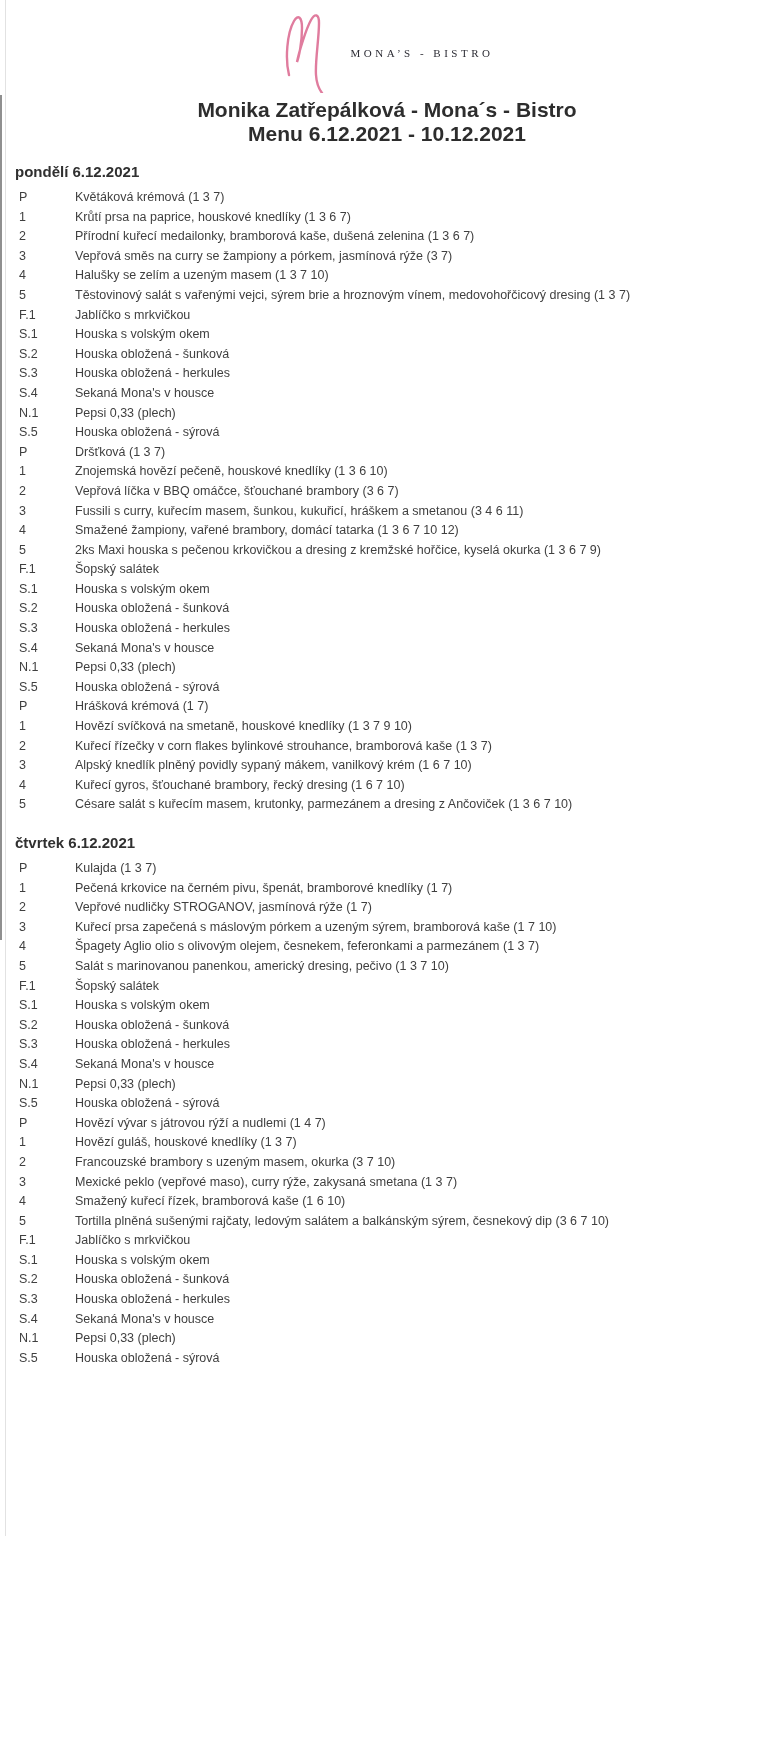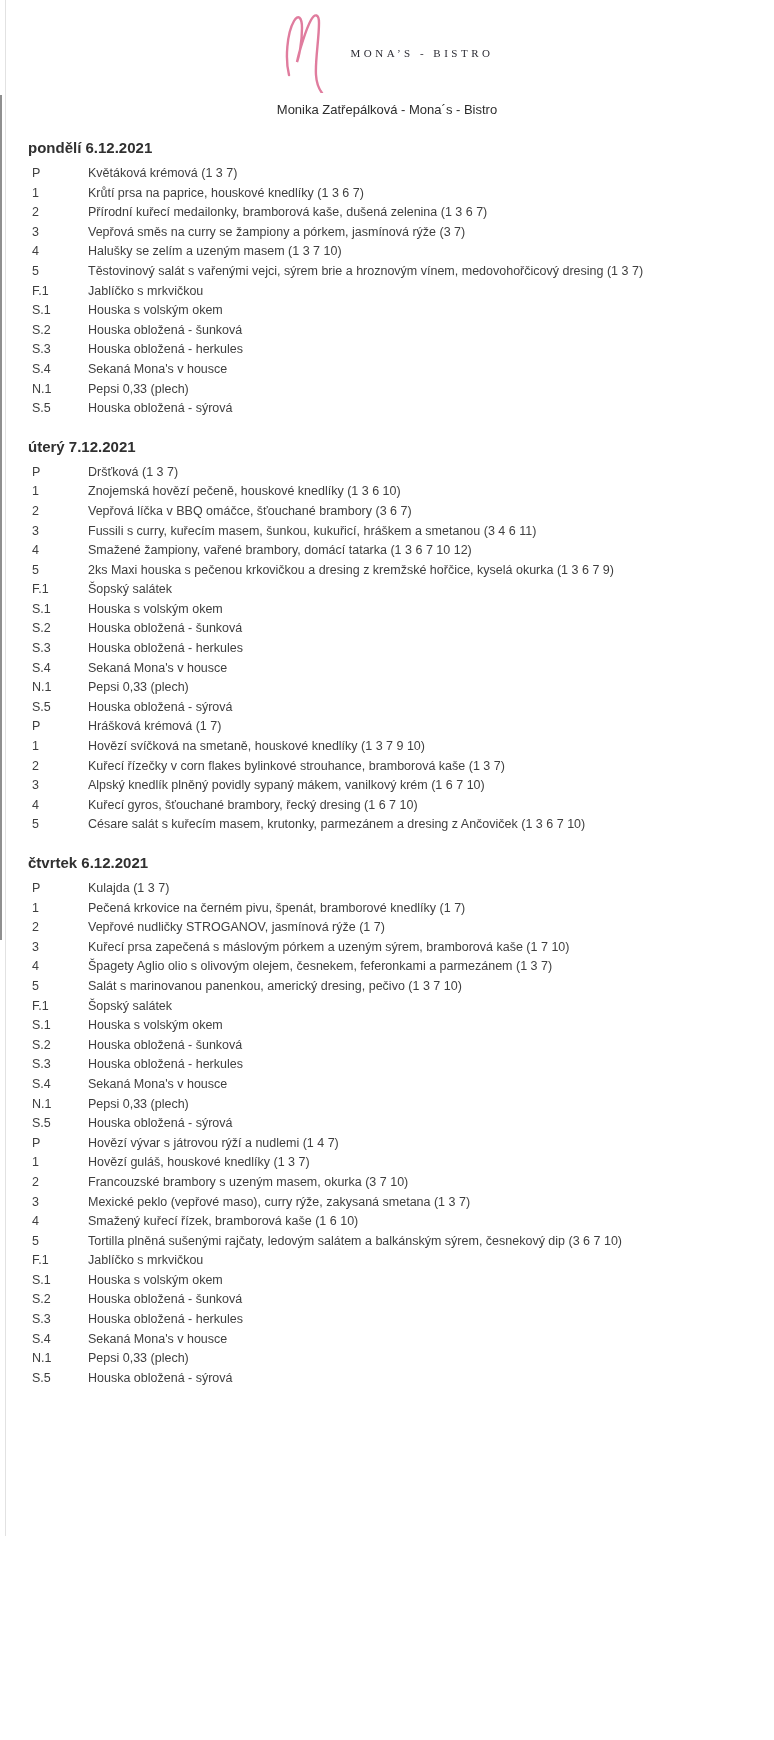--- a/index.html
+++ b/index.html
@@ -28,32 +28,32 @@
     gap: 14px; height: 82px;
   }
   .logo-row svg { display: block; }
   .brand-text {
     font-family: "Liberation Serif", serif;
     font-size: 11px; letter-spacing: 3.5px;
     color: #2c2c34; font-weight: 500;
     margin-top: 4px; white-space: nowrap;
   }
   .title {
-    margin: 0; font-size: 13px; font-weight: 400; color: #2d2d2d;
+    margin: 0; font-size: 21px; font-weight: 700; color: #2d2d2d;
     line-height: 22px;
   }
   .title.first { margin-top: 7px; }
   .title.second { margin-top: 2px; }
   .contact {
     margin: 13px 10px 0 10px;
     font-size: 11.5px; color: #3c3c3c; line-height: 15px;
     white-space: nowrap;
   }
 
-  main.menu { padding: 0 0 0 28px; }
+  main.menu { padding: 0 0 0 15px; }
   .day-title {
     margin: 18px 0 7px 0;
     font-size: 15px; font-weight: 700; color: #303030;
     line-height: 19px;
   }
   .day:first-child .day-title { margin-top: 17px; }
   .row {
     display: flex; align-items: baseline;
     line-height: 19.6px; font-size: 12.5px; color: #3f3f3f;
   }
@@ -69,20 +69,21 @@
   <div class="scroll-thumb"></div>
 
   <header>
     <div class="logo-row">
       <svg width="56" height="84" viewBox="0 0 56 84" aria-hidden="true">
         <path d="M8 66 C4 50 6 24 13 12 C17 5 21 8 21 19 C21 33 18 48 16 53 C18 43 25 20 30 11 C34 4 38 5 38 14 C38 30 34 52 35 66 C35.5 74 38 80 41 84" fill="none" stroke-width="2.4" stroke-linecap="round" stroke="#e07c9e"></path>
       </svg>
       <span class="brand-text">MONA’S - BISTRO</span>
     </div>
     <h1 class="title first">Monika Zatřepálková - Mona´s - Bistro</h1>
+    <h2 class="title second">Menu 6.12.2021 - 10.12.2021</h2>
   </header>
 
   <main class="menu">
     <section class="day">
       <h3 class="day-title">pondělí 6.12.2021</h3>
       <div class="day-items">
     <div class="row">
       <span class="lbl">P</span>
       <span class="txt">Květáková krémová (1 3 7)</span>
     </div>
@@ -143,21 +144,20 @@
     </div>
 
     <div class="row">
       <span class="lbl">S.5</span>
       <span class="txt">Houska obložená - sýrová</span>
     </div>
   </div>
     </section>
 
     <section class="day">
-      <h3 class="day-title">úterý 7.12.2021</h3>
       <div class="day-items">
     <div class="row">
       <span class="lbl">P</span>
       <span class="txt">Dršťková (1 3 7)</span>
     </div>
 
     <div class="row">
       <span class="lbl">1</span>
       <span class="txt">Znojemská hovězí pečeně, houskové knedlíky (1 3 6 10)</span>
     </div>

